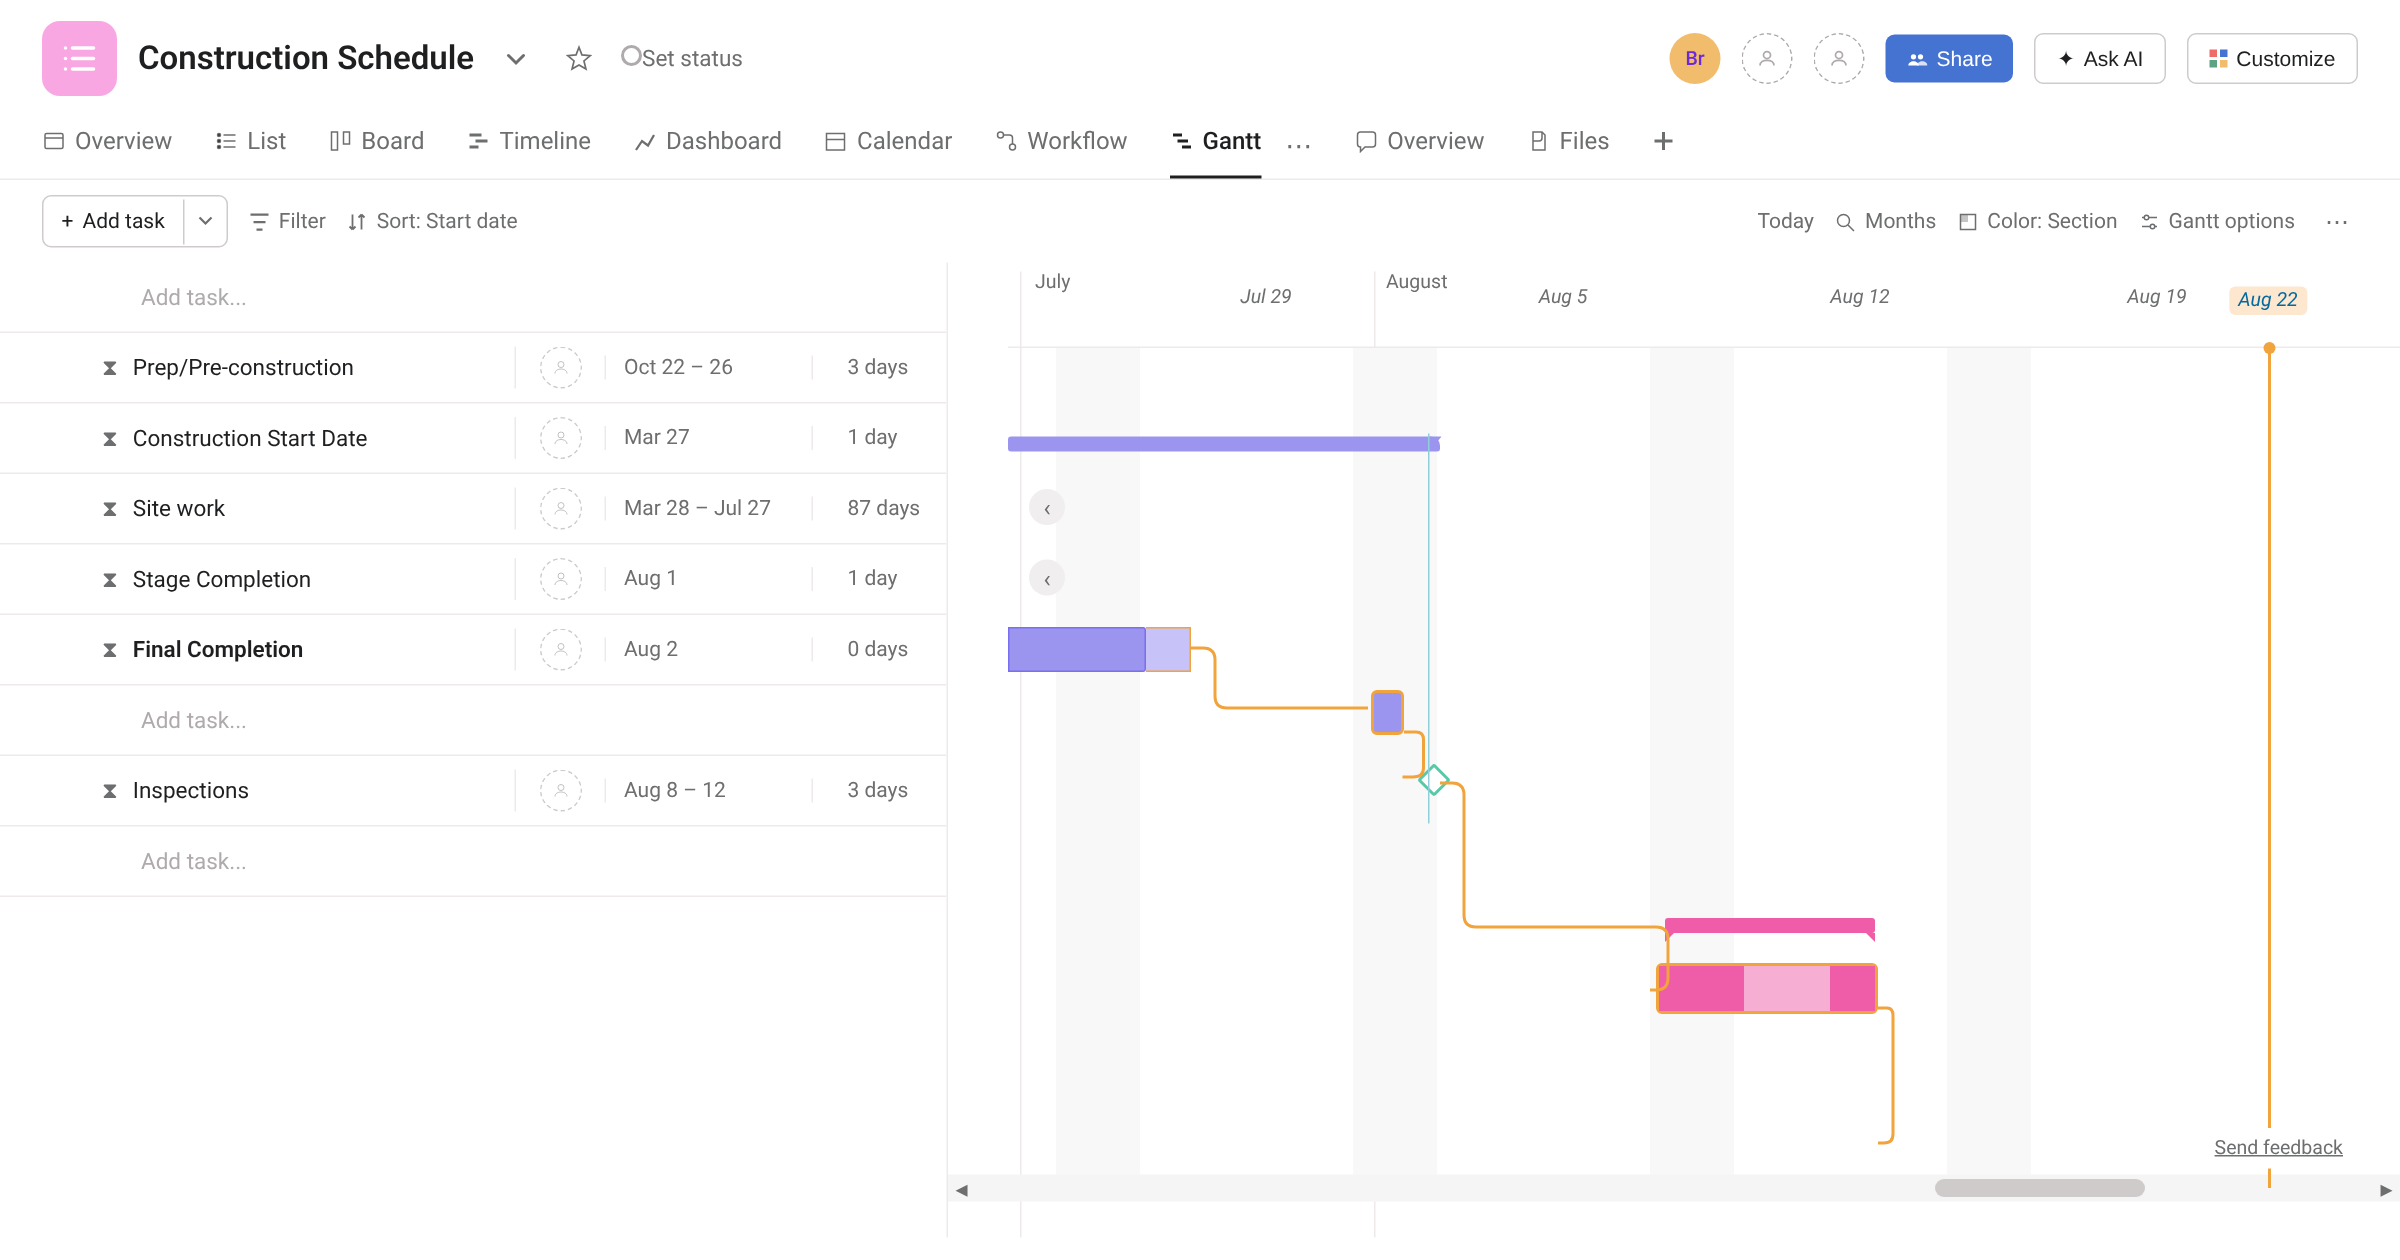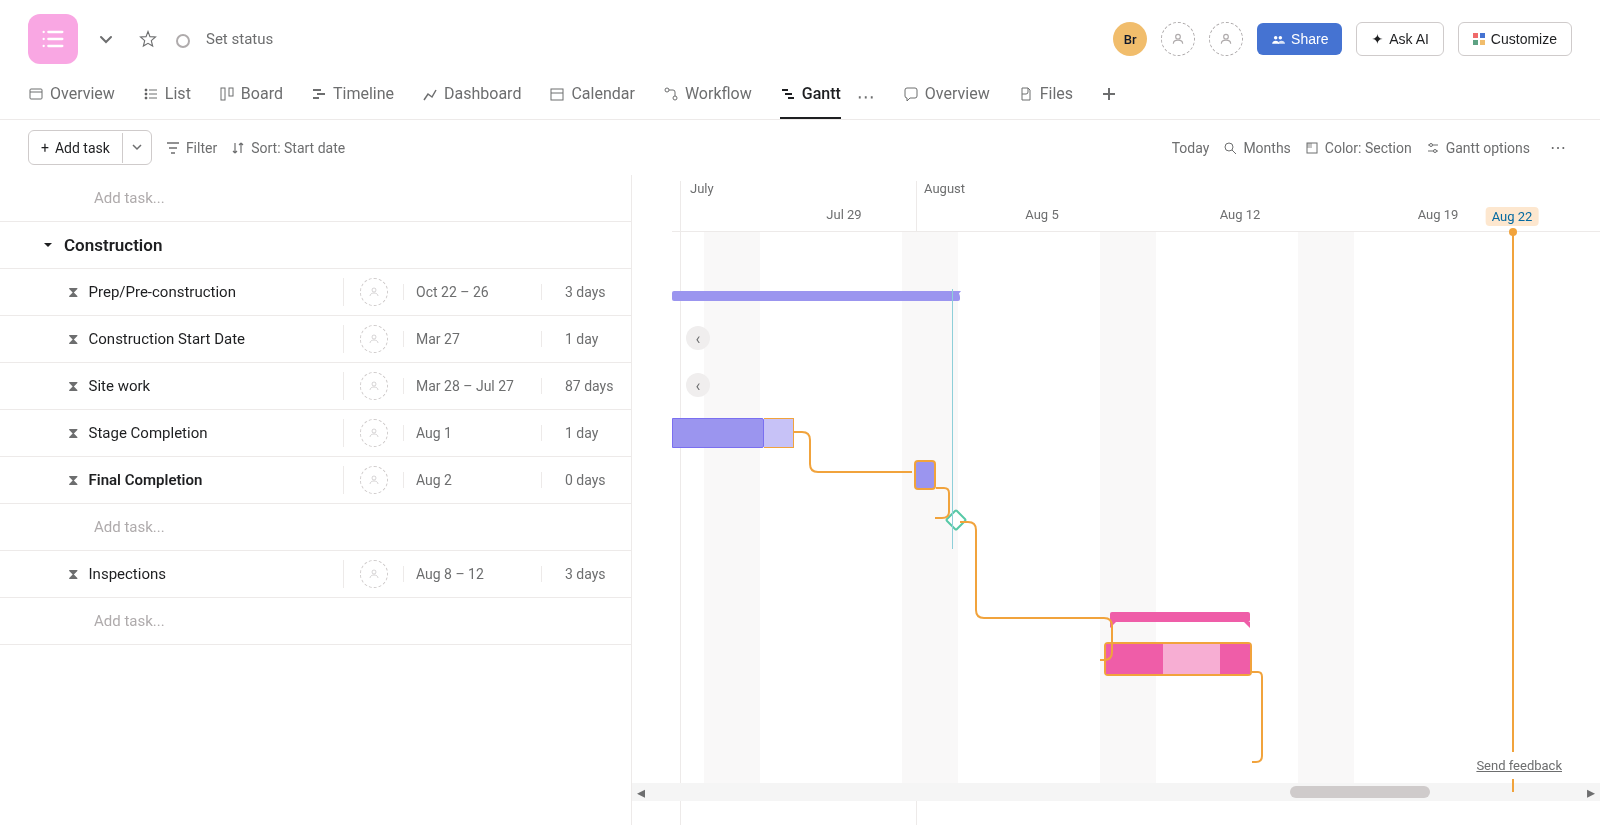--- a/index.html
+++ b/index.html
@@ -3,24 +3,24 @@
 <meta charset="utf-8">
 <style>
 * { box-sizing: border-box; margin: 0; padding: 0; }
 body { font-family: -apple-system, BlinkMacSystemFont, "Segoe UI", Roboto, sans-serif; background: #fff; color: #1e1f21; overflow: hidden; width: 1600px; height: 840px; }
 
 .header { display: flex; align-items: center; padding: 14px 28px 10px; gap: 14px; }
 .project-icon { width: 50px; height: 50px; background: #f9a7e3; border-radius: 12px; display: flex; align-items: center; justify-content: center; }
 .project-icon svg { width: 28px; height: 28px; }
 .project-title { font-size: 22px; font-weight: 600; }
 .header-icon-btn { width: 28px; height: 28px; display: flex; align-items: center; justify-content: center; color: #6d6e6f; cursor: pointer; }
-.set-status { display: flex; align-items: flex-end; gap: 16px; color: #6d6e6f; font-size: 15px; cursor: pointer; }
+.set-status { display: flex; align-items: flex-start; gap: 0; color: #6d6e6f; font-size: 15px; cursor: pointer; }
 .set-status-circle { width: 14px; height: 14px; border: 2px solid #afabac; border-radius: 50%; }
 .spacer { flex: 1; }
-.avatar-br { width: 34px; height: 34px; background: #f1bd6c; border-radius: 50%; display: flex; align-items: center; justify-content: center; font-size: 13px; font-weight: 500; color: #0f172a; }
+.avatar-br { width: 34px; height: 34px; background: #f1bd6c; border-radius: 50%; display: flex; align-items: center; justify-content: center; font-size: 13px; font-weight: 500; color: #6d28d9; }
 .avatar-empty { width: 34px; height: 34px; border: 1.5px dashed #afabac; border-radius: 50%; display: flex; align-items: center; justify-content: center; color: #afabac; }
 .share-btn { background: #4573d2; color: #fff; border: none; border-radius: 6px; padding: 8px 14px; font-size: 14px; font-weight: 500; display: flex; align-items: center; gap: 6px; cursor: pointer; }
 .outline-btn { background: #fff; border: 1px solid #cfcbcb; border-radius: 6px; padding: 8px 14px; font-size: 14px; display: flex; align-items: center; gap: 6px; cursor: pointer; color: #1e1f21; }
 
 .tabs { display: flex; align-items: center; padding: 0 28px; gap: 28px; border-bottom: 1px solid #edeae9; }
 .tab { display: flex; align-items: center; gap: 6px; padding: 10px 0 14px; font-size: 16px; color: #6d6e6f; cursor: pointer; border-bottom: 2px solid transparent; }
 .tab.active { color: #1e1f21; font-weight: 500; border-bottom-color: #1e1f21; }
 .tab-more { color: #6d6e6f; font-size: 18px; cursor: pointer; margin-left: -12px; }
 
 .toolbar { display: flex; align-items: center; padding: 10px 28px; gap: 14px; }
@@ -40,21 +40,21 @@
 .date-cell { width: 138px; padding-left: 12px; font-size: 14px; color: #6d6e6f; border-left: 1px solid #edeae9; }
 .dur-cell { width: 90px; padding-left: 23px; font-size: 14px; color: #6d6e6f; border-left: 1px solid #edeae9; }
 .section-row { display: flex; align-items: center; height: 47px; padding-left: 42px; gap: 10px; font-size: 17px; font-weight: 600; border-bottom: 1px solid #edeae9; cursor: pointer; }
 .add-task-row { display: flex; align-items: center; height: 47px; padding-left: 94px; font-size: 15px; color: #afabac; border-bottom: 1px solid #edeae9; cursor: pointer; }
 .hourglass-icon { color: #6d6e6f; }
 
 .right-panel { flex: 1; position: relative; overflow: hidden; }
 .timeline-header { height: 57px; border-bottom: 1px solid #edeae9; position: relative; }
 .month-label { position: absolute; top: 6px; font-size: 13px; color: #6d6e6f; }
 .month-divider { position: absolute; top: 6px; bottom: -600px; width: 1px; background: #edeae9; }
-.date-label { position: absolute; top: 32px; font-size: 13px; color: #6d6e6f; transform: translateX(-50%); }
+.date-label { position: absolute; top: 16px; font-size: 13px; color: #6d6e6f; transform: translateX(-50%); font-style: italic; }
 .date-label.today { background: #fde7cf; padding: 2px 6px; border-radius: 4px; color: #0369a1; }
 .timeline-body { position: relative; }
 .weekend { position: absolute; top: 0; bottom: 0; width: 56px; background: #f9f8f8; }
 .today-line { position: absolute; top: 0; bottom: 0; width: 2px; background: #f1a33c; z-index: 5; }
 .today-dot { position: absolute; width: 8px; height: 8px; background: #f1a33c; border-radius: 50%; top: -4px; left: -3px; }
 .gantt-bar { position: absolute; height: 26px; border-radius: 4px; }
 .section-bar { height: 10px; border-radius: 2px 6px 2px 2px; background: #9b95ef; }
 .section-bar::after { content: ''; position: absolute; right: -1px; top: 0; border-top: 10px solid #9b95ef; border-right: 8px solid transparent; }
 .task-bar-purple { background: #9b95ef; border: 1px solid #7a6ff0; }
 .task-bar-light { background: #c7c2f7; }
@@ -80,20 +80,21 @@
         <g stroke="#fff" stroke-width="2" stroke-linecap="round">
           <line x1="4" y1="6" x2="4" y2="6"></line>
           <line x1="8" y1="6" x2="20" y2="6"></line>
           <line x1="4" y1="12" x2="4" y2="12"></line>
           <line x1="8" y1="12" x2="20" y2="12"></line>
           <line x1="4" y1="18" x2="4" y2="18"></line>
           <line x1="8" y1="18" x2="20" y2="18"></line>
         </g>
       </svg>
   </div>
+  <div class="project-title">Construction Schedule</div>
   <div class="header-icon-btn">
     <svg width="16" height="16" viewBox="0 0 16 16">
         <path d="M3 6l5 5 5-5" stroke="currentColor" stroke-width="2" fill="none" stroke-linecap="round"></path>
       </svg>
   </div>
   <div class="header-icon-btn">
     <svg width="18" height="18" viewBox="0 0 24 24">
         <path d="M12 2l2.6 6.8 7.4.6-5.6 4.8 1.8 7.2L12 17.8 5.8 21.4l1.8-7.2L2 9.4l7.4-.6z" stroke="currentColor" stroke-width="1.5" fill="none"></path>
       </svg>
   </div>
@@ -285,26 +286,20 @@
     <span>Gantt options</span>
   </div>
   <div class="tb-icon">⋯</div>
 </div>
 
 <div class="main">
 
   <div class="left-panel">
     <div class="add-task-row">Add task...</div>
 
-    <div class="section-row">
-      <svg width="12" height="12" viewBox="0 0 12 12">
-          <path d="M2 4l4 4 4-4" fill="currentColor"></path>
-        </svg>
-      <span>Construction</span>
-    </div>
 
     <div class="task-row">
       <div class="task-name-cell">
           <span class="hourglass-icon">⧗</span>
           <span>Prep/Pre-construction</span>
         </div>
       <div class="assignee-cell">
           <div class="empty-avatar">
             <svg width="12" height="12" viewBox="0 0 24 24">
               <circle cx="12" cy="8" r="4" stroke="currentColor" fill="none"></circle>

